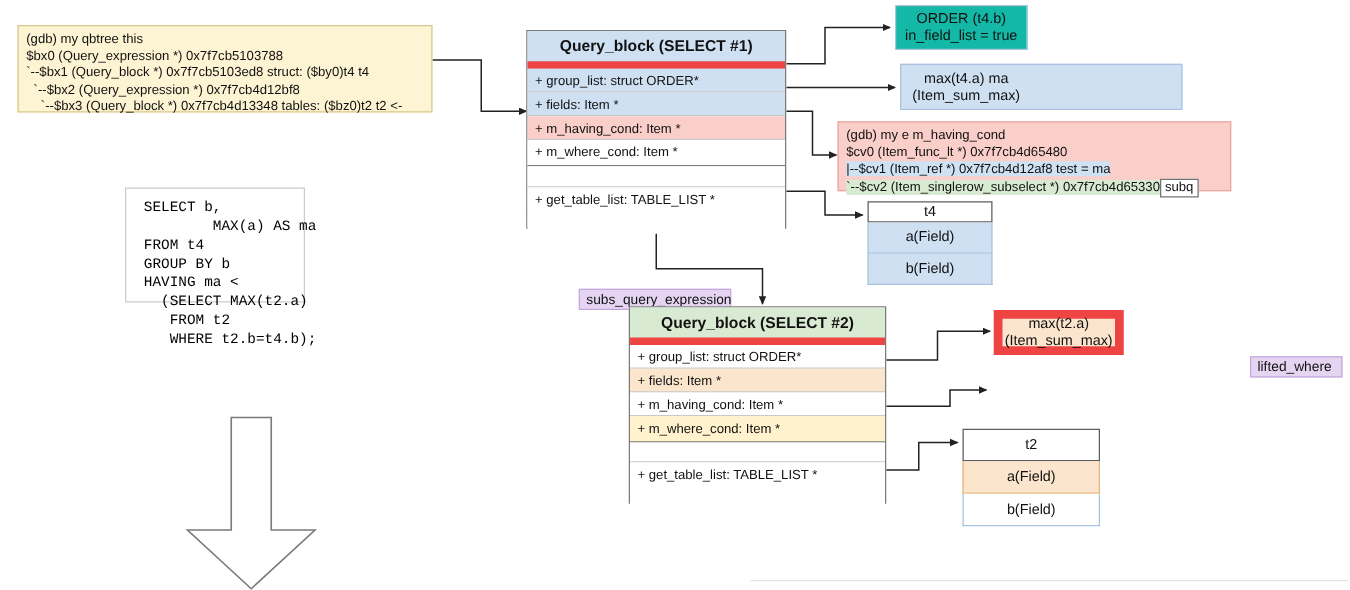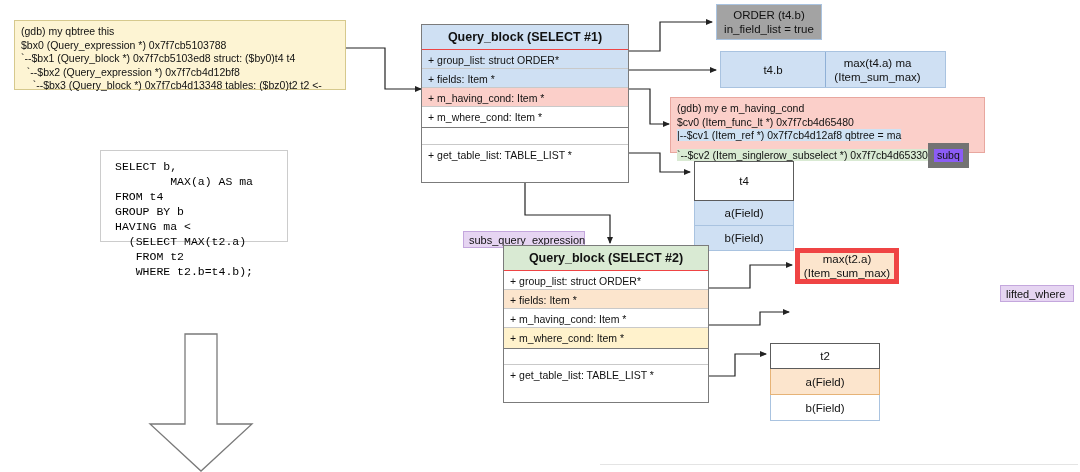--- a/index.html
+++ b/index.html
@@ -34,21 +34,21 @@
     font-size:11.5px;line-height:15px;
     color:#000;padding:8px 12px 8px 14px;
     white-space:pre;
     box-sizing:border-box;
   }
 
   
   .uml{position:absolute;box-sizing:border-box;border:1px solid #7b7b7b;background:#fff;}
   .uml .title{
     text-align:center;font-weight:bold;font-size:12.5px;color:#111;
-    padding:5px 0 5px;border-bottom:1px solid #ef4444;
+    padding:5px 0 5px;border-bottom:6px solid #ef4444;
   }
   .uml .row{
     font-size:10.5px;color:#111;padding:4px 6px;
     border-bottom:1px solid #c9c9c9;white-space:nowrap;
     box-sizing:border-box;
   }
   .uml .row.sep{border-bottom:1px solid #7b7b7b;}
   .uml .row.last{border-bottom:none;}
 
   .t-blue  {background:#cfe0f3;}
@@ -58,22 +58,22 @@
   .f-orange{background:#fce5cd;}
   .f-yellow{background:#fff2cc;}
   .f-white {background:#ffffff;}
 
   
   .dbox{
     position:absolute;box-sizing:border-box;
     display:flex;align-items:center;justify-content:center;
     text-align:center;font-size:11.5px;line-height:14px;color:#111;
   }
-  .b-lightblue{background:#a3a3a3;border:1px solid #a9c3e0;}
-  .b-orange{background:#fce5cd;border:5px solid #ef4444;}
+  .b-lightblue{background:#14b8a6;border:1px solid #a9c3e0;}
+  .b-orange{background:#fce5cd;border:7px solid #ef4444;}
 
   
   .tbl{position:absolute;box-sizing:border-box;}
   .tbl .cell{
     box-sizing:border-box;
     display:flex;align-items:center;justify-content:center;
     font-size:11.5px;color:#111;
   }
   .cell-head{background:#fff;border:1px solid #5c5c5c;}
   .cell-blue{background:#cfe0f3;border:1px solid #a9c3e0;border-top:none;}
@@ -90,21 +90,21 @@
   .split > div + div{border-left:1px solid #8fb0d6;}
 
   
   .tag{
     position:absolute;box-sizing:border-box;
     background:#e6d5f2;border:1px solid #c4a7dd;
     font-size:11px;color:#111;
     padding:2px 5px;white-space:nowrap;
   }
   .tag-inline{
-    display:inline-block;background:#8b5cf6;border:6px solid #737373;
+    display:inline-block;background:#ffffff;border:1px solid #737373;
     padding:0 3px;font-size:10.5px;line-height:13px;
   }
 
   
   .bigarrow{position:absolute;}
 
   
   .divider{position:absolute;background:#e4e4e4;height:1px;}
 </style>
 </head>
@@ -139,21 +139,21 @@
 
     <path d="M709,376 L735,376 L735,354 L766,354" stroke="#222" stroke-width="1.2" fill="none" marker-end="url(#arw)"></path>
   </svg>
 
   <div class="node gdb gdb-yellow" style="left:14px;top:20px;width:332px;height:70px;"><span>(gdb) my qbtree this</span>
 <span>$bx0 (Query_expression *) 0x7f7cb5103788</span>
 <span>`--$bx1 (Query_block *) 0x7f7cb5103ed8 struct: ($by0)t4 t4</span>
 <span>  `--$bx2 (Query_expression *) 0x7f7cb4d12bf8</span>
 <span>    `--$bx3 (Query_block *) 0x7f7cb4d13348 tables: ($bz0)t2 t2 &lt;-</span></div>
 
-  <div class="sql" style="left:100px;top:150px;width:188px;height:92px;">SELECT b,
+  <div class="sql" style="left:100px;top:150px;width:144px;height:92px;">SELECT b,
         MAX(a) AS ma
 FROM t4
 GROUP BY b
 HAVING ma &lt;
   (SELECT MAX(t2.a)
    FROM t2
    WHERE t2.b=t4.b);</div>
 
   <div class="uml" style="left:421px;top:24px;width:208px;height:159px;">
     <div class="title t-blue">Query_block (SELECT #1)</div>
@@ -165,34 +165,33 @@
     <div class="row f-white" style="height:19px;border-bottom:none;">+ get_table_list: TABLE_LIST *</div>
     <div class="row f-white last" style="height:18px;"></div>
   </div>
 
   <div class="dbox b-lightblue" style="left:716px;top:4px;width:106px;height:36px;flex-direction:column;">
     <span>ORDER (t4.b)</span>
     <span>in_field_list = true</span>
   </div>
 
   <div class="split" style="left:720px;top:51px;width:226px;height:37px;">
-    <div style="width:104px;">t4.b</div>
     <div style="width:104px;flex-direction:column;">
       <span>max(t4.a) ma</span>
       <span>(Item_sum_max)</span>
     </div>
   </div>
 
   <div class="node gdb gdb-pink" style="left:670px;top:97px;width:315px;height:56px;"><span>(gdb) my e m_having_cond</span>
 <span>$cv0 (Item_func_lt *) 0x7f7cb4d65480</span>
-<span class="hl-blue">|--$cv1 (Item_ref *) 0x7f7cb4d12af8 qbtree = ma</span>
+<span class="hl-blue">|--$cv1 (Item_ref *) 0x7f7cb4d12af8 test = ma</span>
 <span class="hl-green">`--$cv2 (Item_singlerow_subselect *) 0x7f7cb4d65330</span><span class="tag-inline">subq</span></div>
 
   <div class="tbl" style="left:694px;top:161px;width:100px;height:76px;">
-    <div class="cell cell-head" style="height:40px;">t4</div>
+    <div class="cell cell-head" style="height:17px;">t4</div>
     <div class="cell cell-blue" style="height:25px;">a(Field)</div>
     <div class="cell cell-blue" style="height:25px;">b(Field)</div>
   </div>
 
   <div class="tag" style="left:463px;top:231px;width:122px;height:17px;line-height:13px;text-align:center;">subs_query_expression</div>
 
   <div class="uml" style="left:503px;top:245px;width:206px;height:158px;">
     <div class="title t-green">Query_block (SELECT #2)</div>
     <div class="row f-white" style="height:19px;">+ group_list: struct ORDER*</div>
     <div class="row f-orange" style="height:19px;">+ fields: Item *</div>

